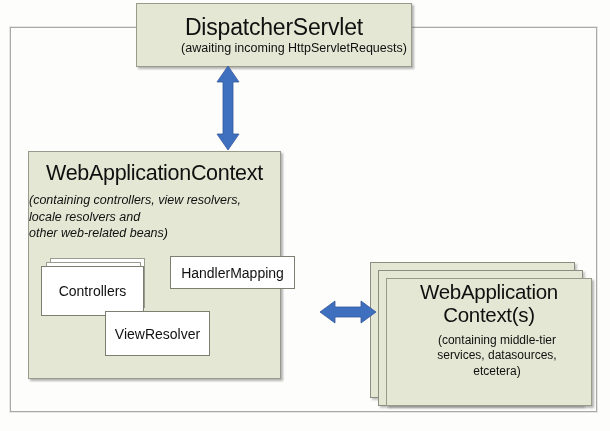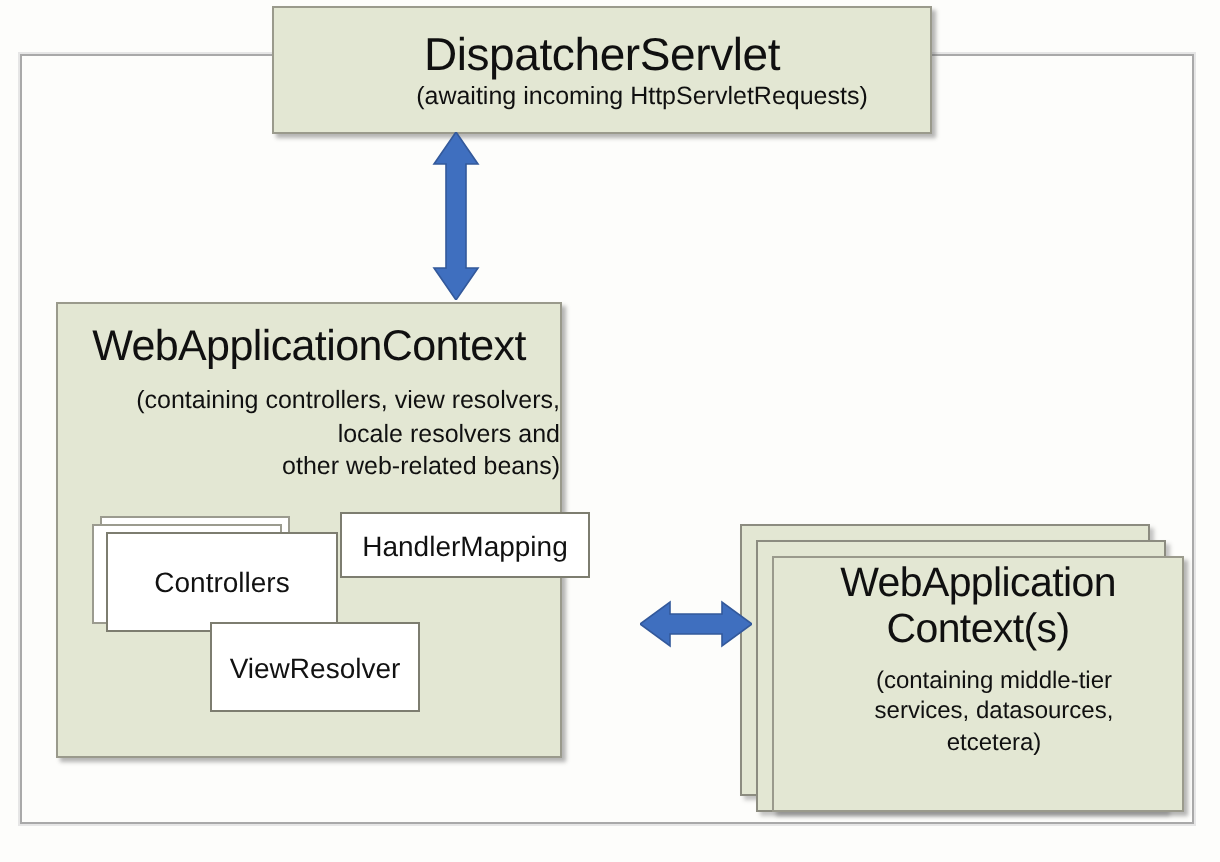--- a/index.html
+++ b/index.html
@@ -40,21 +40,21 @@
     background: #e3e7d3;
     border: 1px solid #9a9a8c;
     box-sizing: border-box;
     box-shadow: 2px 2px 2px rgba(90,90,90,0.45);
   }
 
   
   #dispatcher-servlet-box {
     left: 136px;
     top: 3px;
-    width: 330px;
+    width: 276px;
     height: 64px;
     display: flex;
     flex-direction: column;
     align-items: center;
     justify-content: center;
     text-align: right;
   }
   #dispatcher-servlet-box .title {
     font-size: 23px;
     color: #101010;
@@ -85,25 +85,26 @@
     font-size: 21.5px;
     color: #101010;
     letter-spacing: -0.3px;
     line-height: 1.05;
   }
   #wac-description {
     position: absolute;
     left: 0;
     top: 40px;
     width: 100%;
-    text-align: right;
+    text-align: left;
     font-size: 12.5px;
     color: #101010;
     line-height: 1.32;
     white-space: pre-line;
+    font-style: italic;
   }
 
   
   .white-box {
     position: absolute;
     background: #ffffff;
     border: 1px solid #7d7d70;
     box-sizing: border-box;
     display: flex;
     align-items: center;
@@ -114,21 +115,21 @@
   .white-box-shadow-layer {
     position: absolute;
     background: #ffffff;
     border: 1px solid #9b9b8f;
     box-sizing: border-box;
   }
 
   
   #controllers-layer-back  { left: 50px;  top: 258px; width: 95px; height: 50px; z-index: 3; }
   #controllers-layer-mid   { left: 46px;  top: 262px; width: 95px; height: 50px; z-index: 4; }
-  #controllers-box         { left: 53px;  top: 266px; width: 116px; height: 50px; z-index: 5; }
+  #controllers-box         { left: 41px;  top: 266px; width: 103px; height: 50px; z-index: 5; }
 
   #handler-mapping-box     { left: 170px; top: 256px; width: 125px; height: 33px; z-index: 5; }
   #view-resolver-box       { left: 105px; top: 311px; width: 105px; height: 45px; z-index: 6; }
 
   
   .stack-layer {
     position: absolute;
     background: #e3e7d3;
     border: 1px solid #8c8c80;
     box-sizing: border-box;

